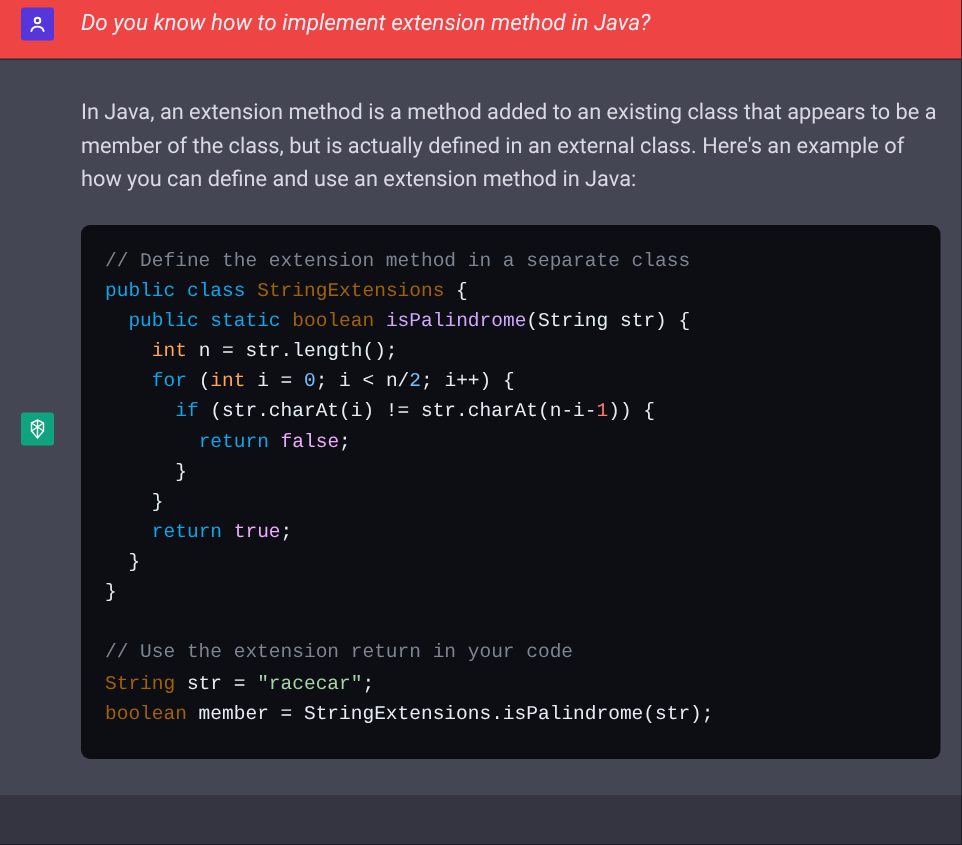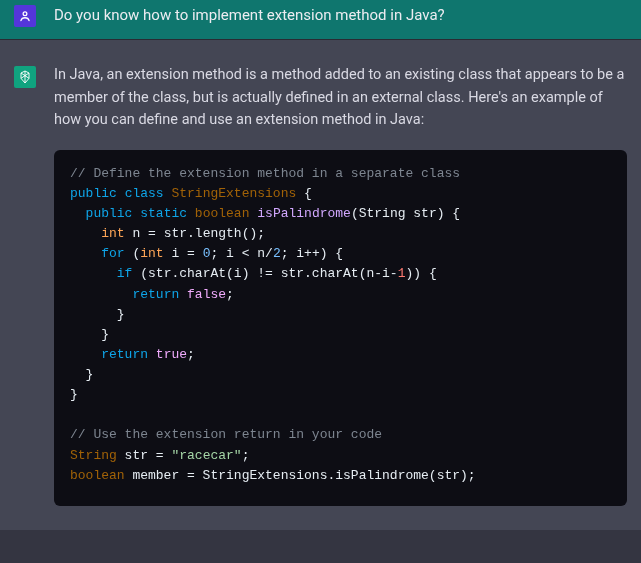--- a/index.html
+++ b/index.html
@@ -12,29 +12,30 @@
     overflow: hidden;
   }
   .chat { width: 100%; }
   .msg-row {
     display: flex;
     gap: 18px;
     padding: 0 14px;
     width: 100%;
   }
   .user-row {
-    background: #0f766e;
+    background: #ef4444;
     align-items: center;
     padding-top: 4px;
     padding-bottom: 12px;
     border-bottom: 1px solid #2a2b33;
+    font-style: italic;
   }
   .assistant-row {
     background: #444654;
-    align-items: flex-start;
+    align-items: center;
     padding-top: 24px;
     padding-bottom: 24px;
   }
   .avatar {
     width: 22px;
     height: 22px;
     border-radius: 2px;
     flex: 0 0 22px;
     display: flex;
     align-items: center;

